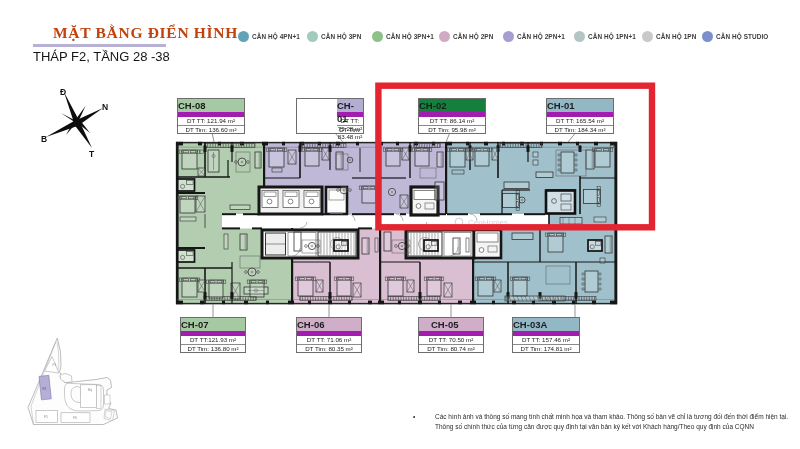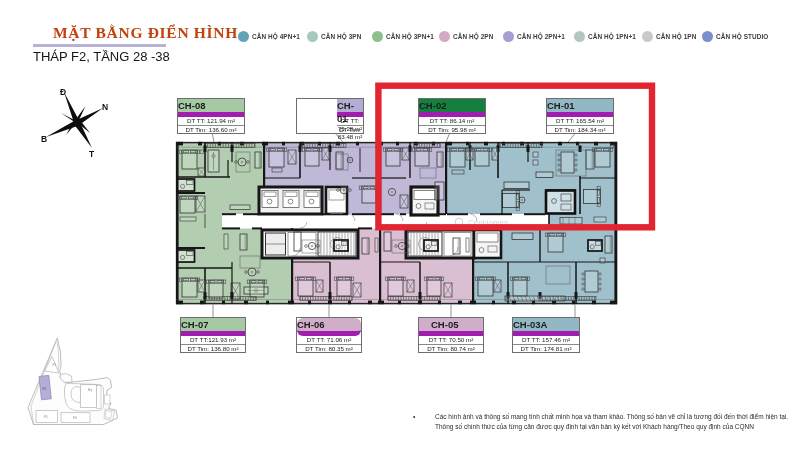--- a/index.html
+++ b/index.html
@@ -1130,21 +1130,21 @@
   <div class="lrow">DT Tim: 184.34 m²</div>
 </div>
 
 <div class="lbox" style="left:180px;top:317px;width:66px;">
   <div class="lhead" style="background:#a5c9a2;">CH-07</div>
   <div class="lrow">DT TT:121.93 m²</div>
   <div class="lrow">DT Tim: 136.80 m²</div>
 </div>
 
 <div class="lbox" style="left:296px;top:317px;width:66px;">
-  <div class="lhead" style="background:#d0aec9;border-radius:6px;">CH-06</div>
+  <div class="lhead" style="background:#d0aec9;">CH-06</div>
   <div class="lrow">DT TT: 71.06 m²</div>
   <div class="lrow">DT Tim: 80.35 m²</div>
 </div>
 
 <div class="lbox" style="left:418px;top:317px;width:66px;">
   <div class="lhead" style="background:#d0aec9;padding-left:12px;">CH-05</div>
   <div class="lrow">DT TT: 70.50 m²</div>
   <div class="lrow">DT Tim: 80.74 m²</div>
 </div>
 

